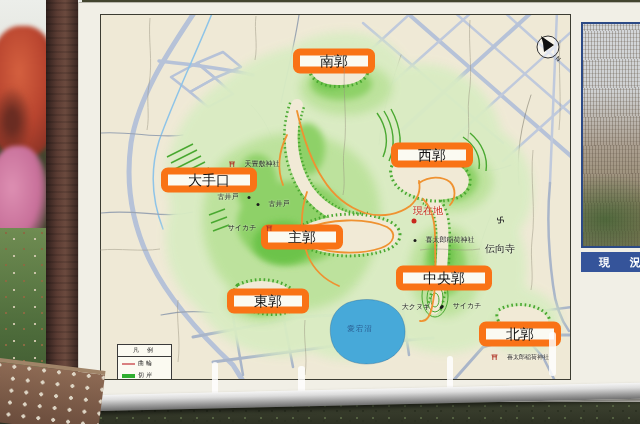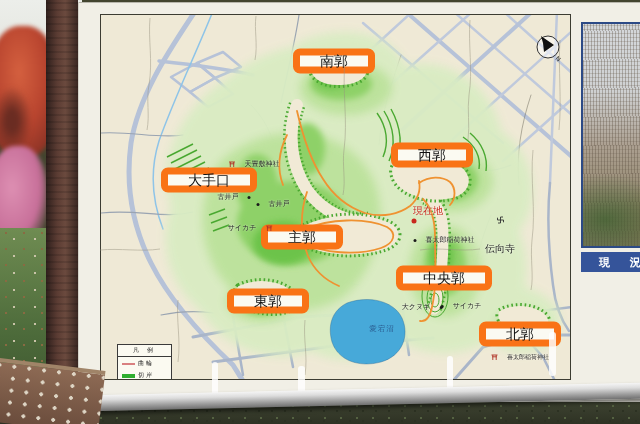--- a/index.html
+++ b/index.html
@@ -43,21 +43,21 @@
   
   .pill{font-size:14px;color:#111;background:#fbfaf2;border:7px solid #f97316;border-radius:7px;
         padding:1px 20px;white-space:nowrap;transform:translate(-50%,-50%);line-height:9px;}
   .poi{font-size:7px;color:#1d1d1d;white-space:nowrap;transform:translate(-50%,-50%);
        text-shadow:0 0 2px rgba(255,255,255,.85);line-height:8px;display:flex;align-items:center;gap:9px;}
   .poi.small{font-size:6px;}
   .cur{font-size:10px;font-weight:normal;color:#c8281e;white-space:nowrap;
        transform:translate(-50%,-50%);text-shadow:0 0 2px rgba(255,255,255,.9);padding-left:24px;}
   .cur-dot{width:5px;height:5px;border-radius:50%;background:#c8281e;transform:translate(-50%,-50%);}
   .lake-label{font-size:7.5px;color:#2b5f93;letter-spacing:1px;white-space:nowrap;
-       transform:translate(-50%,-50%);margin-left:22px;}
+       transform:translate(-50%,-50%);}
   .dot{position:static;display:inline-block;width:3px;height:3px;border-radius:50%;background:#1a1a1a;flex:none;}
   .icon{position:static;display:inline-block;flex:none;}
   .temple{transform:translate(-50%,-50%);display:flex;flex-direction:column;align-items:center;gap:18px;
           font-size:10px;color:#1d1d1d;white-space:nowrap;text-shadow:0 0 2px rgba(255,255,255,.85);margin-top:32px;}
 
   
   .legend{left:16px;top:329px;width:55px;background:rgba(251,250,242,.97);
           border:1px solid #3a3a3a;font-size:6px;color:#222;}
   .legend-title{position:static;text-align:center;border-bottom:1px solid #3a3a3a;
           padding:1px 0;letter-spacing:3px;}

